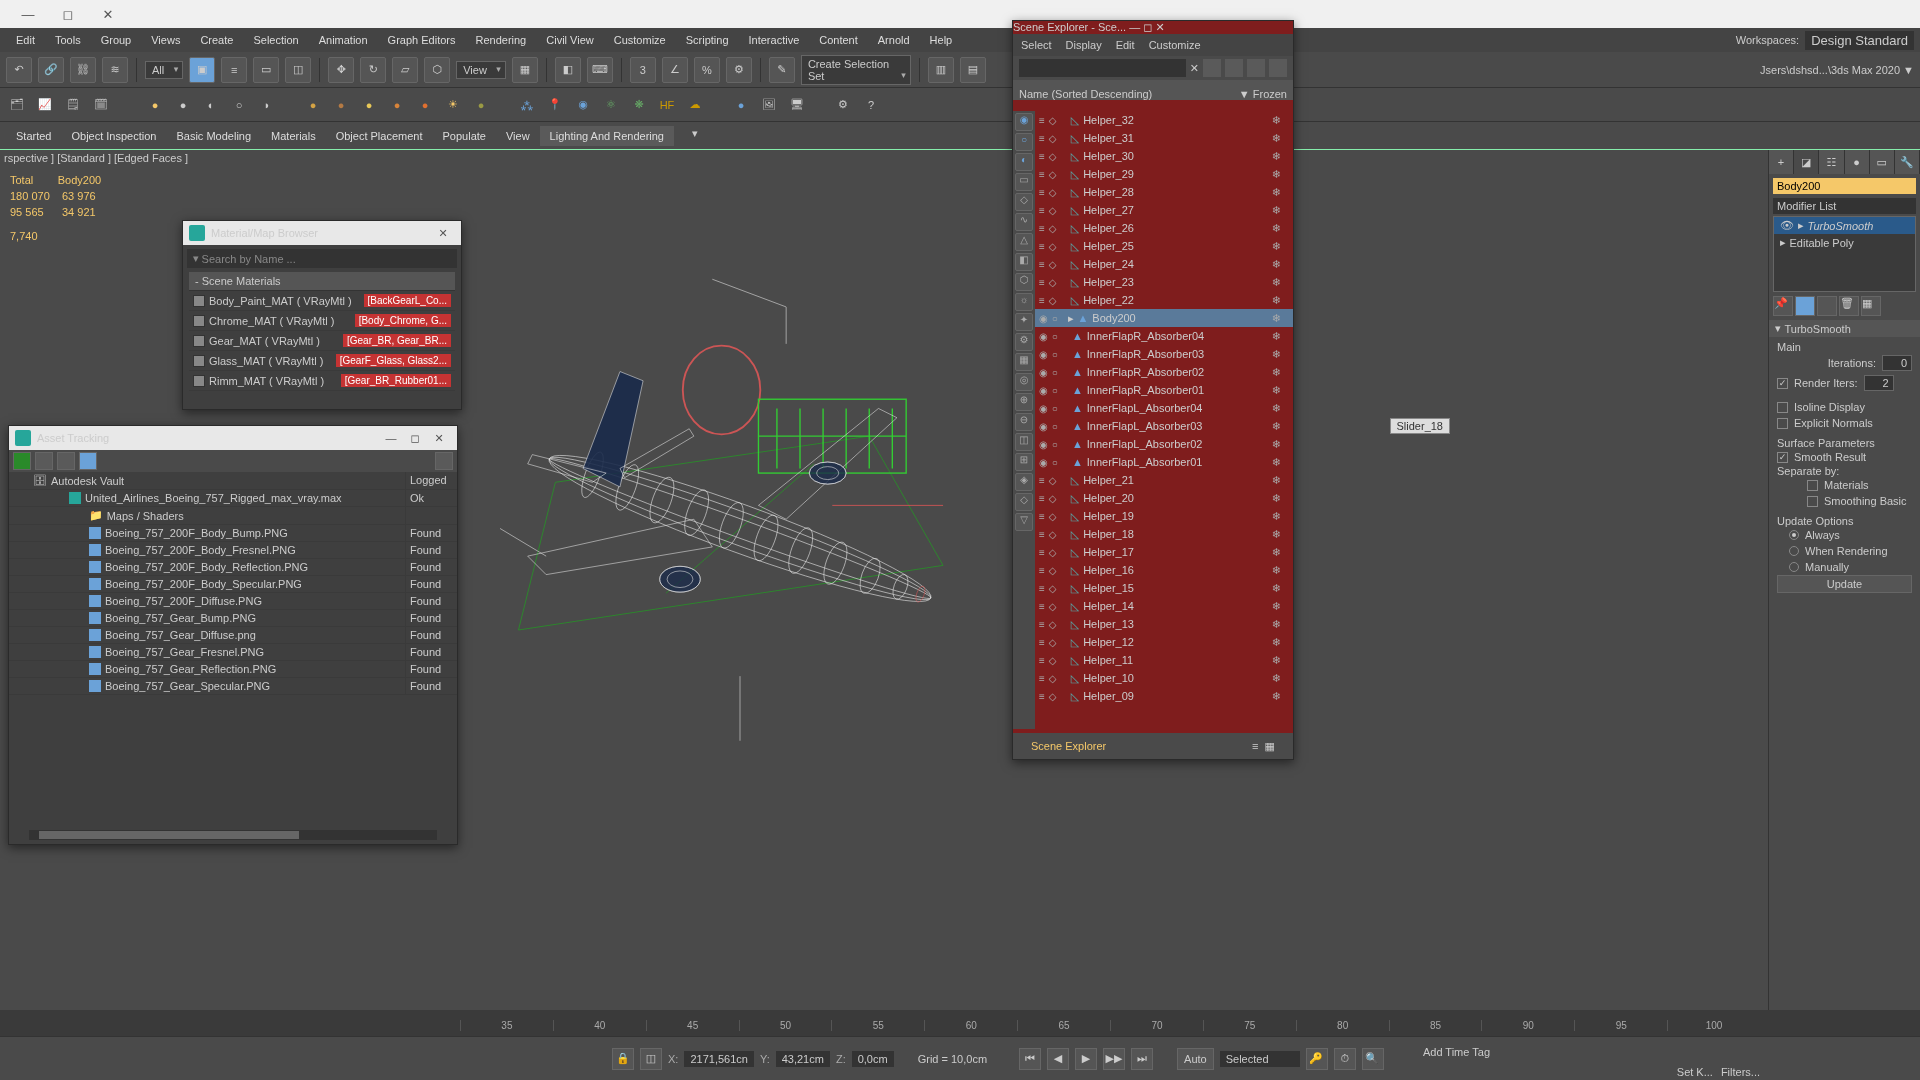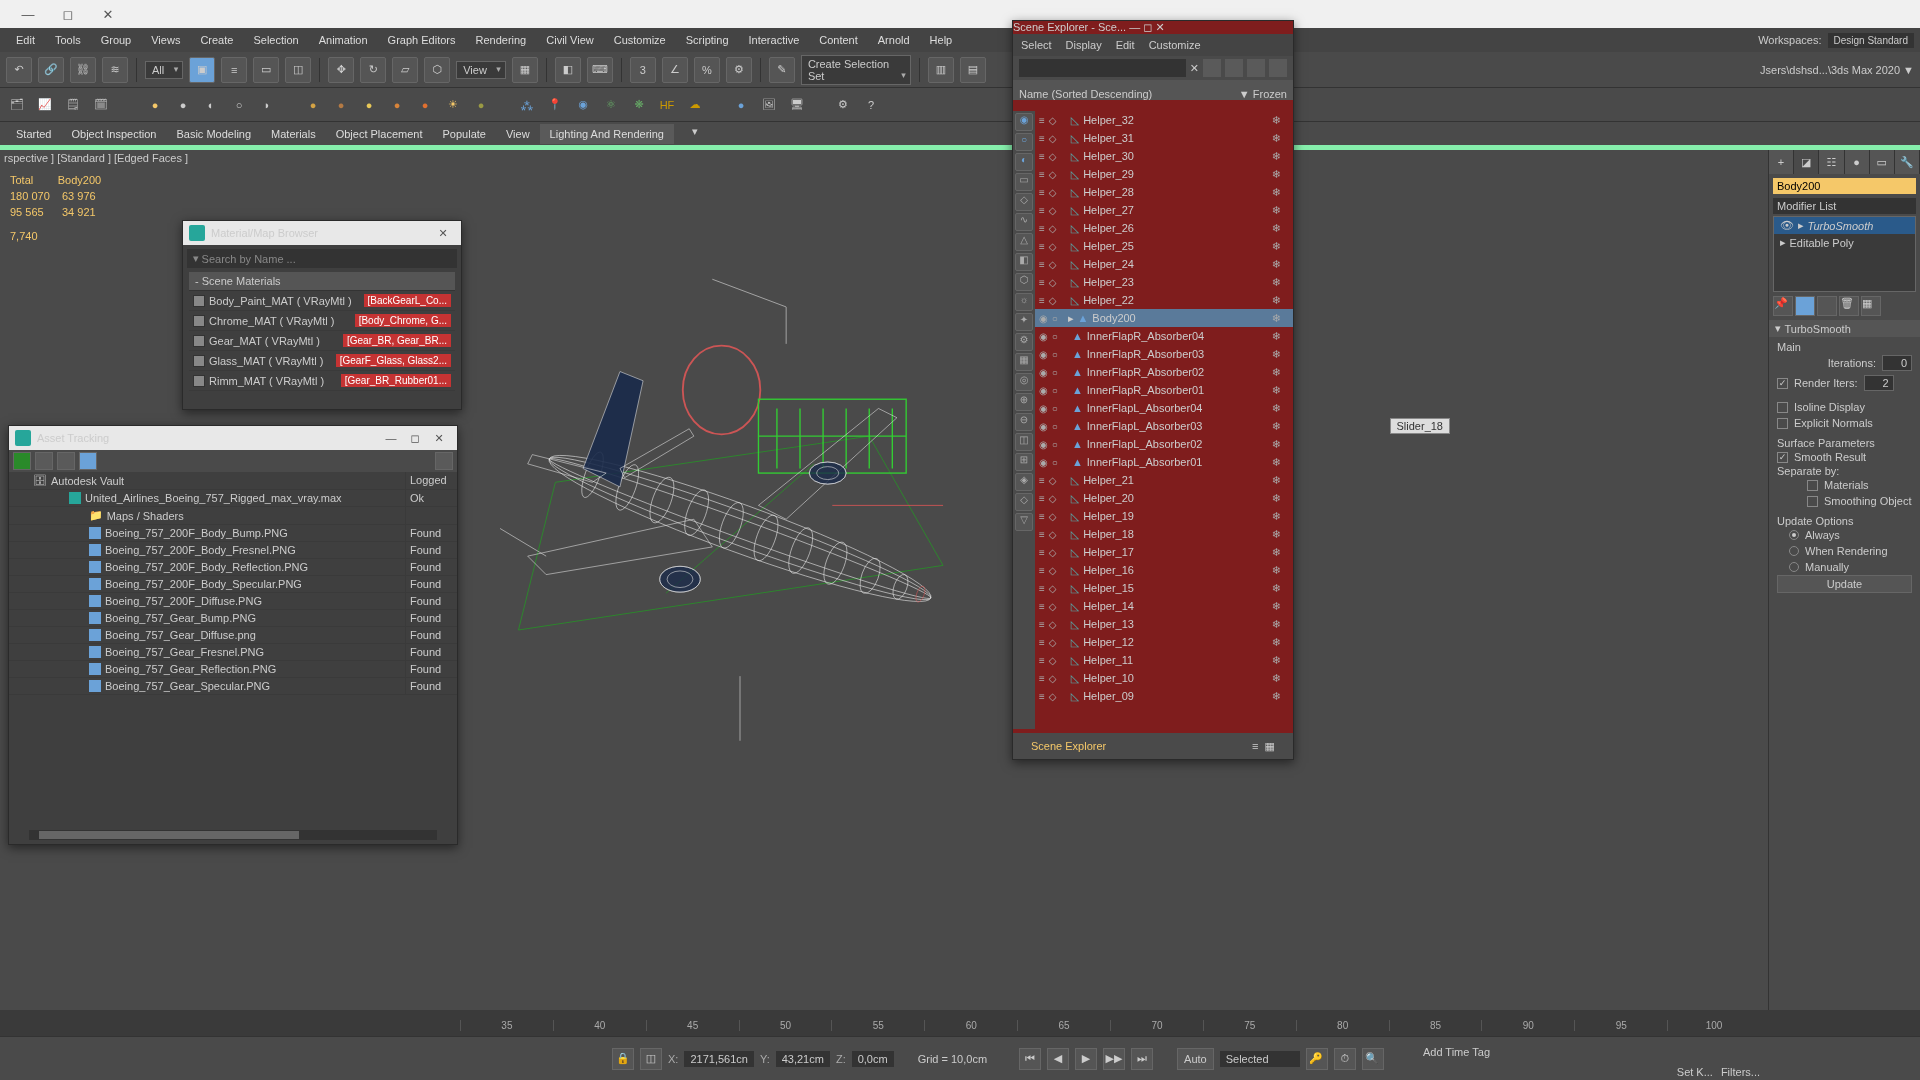--- a/index.html
+++ b/index.html
@@ -3,30 +3,30 @@
 <meta charset="utf-8">
 <style>
 * { margin: 0; padding: 0; box-sizing: border-box; font-family: "Segoe UI", Arial, sans-serif; font-size: 11px; color: #ccc; user-select: none; }
 body { background: #3a3a3a; width: 1920px; height: 1080px; overflow: hidden; position: relative; }
 .title-bar { height: 28px; background: #f0f0f0; display: flex; align-items: center; padding: 0 8px; color: #333; }
 .title-bar .title { flex: 1; color: #555; }
 .title-bar .win-btn { width: 40px; text-align: center; color: #555; font-size: 13px; }
 .menu-bar { height: 24px; background: #444; display: flex; align-items: center; padding: 0 6px; }
 .menu-bar .menu { padding: 3px 10px; color: #ddd; }
 .menu-bar .right { margin-left: auto; display: flex; align-items: center; }
-.menu-bar .wsb { background: #333; padding: 2px 6px; margin-left: 6px; font-size: 10px; }
+.menu-bar .wsb { background: #333; padding: 2px 6px; margin-left: 6px; font-size: 13px; }
 .tool-row { height: 36px; background: #4a4a4a; border-bottom: 1px solid #333; display: flex; align-items: center; padding: 0 6px; gap: 6px; }
 .tool-row .tbtn { width: 26px; height: 26px; background: #555; border: 1px solid #666; border-radius: 2px; display:flex;align-items:center;justify-content:center; }
 .tool-row .tbtn.active { background: #6ba2d8; }
 .tool-row .sep { width: 1px; height: 24px; background: #333; margin: 0 2px; }
 .tool-row .combo { background: #3a3a3a; border: 1px solid #666; padding: 2px 18px 2px 6px; position: relative; }
 .tool-row .combo::after { content: "▾"; position: absolute; right: 4px; font-size: 9px; color: #aaa; }
 .icon-row { height: 34px; background: #4a4a4a; border-bottom: 1px solid #333; display: flex; align-items: center; padding: 0 6px; gap: 6px; }
 .icon-row .ibtn { width: 22px; height: 22px; border-radius: 11px; display:flex;align-items:center;justify-content:center; }
-.ribbon { height: 28px; background: #4a4a4a; border-bottom: 5px solid #86efac; display: flex; align-items: center; padding: 0 6px; }
+.ribbon { height: 28px; background: #4a4a4a; border-bottom: 1px solid #86efac; display: flex; align-items: center; padding: 0 6px; }
 .ribbon .tab { padding: 4px 10px; color: #ddd; }
 .ribbon .tab.active { background: #5a5a5a; }
 .ribbon .spacer { width: 18px; }
 .viewport-area { position: absolute; left: 0; top: 150px; right: 0; bottom: 70px; background: #4a4a4a; }
 .vp-label { position: absolute; left: 4px; top: 0px; color: #ccc; background: #4a4a4a; padding: 2px 0; }
 .vp-stats { position: absolute; left: 10px; top: 22px; line-height: 16px; }
 .vp-stats .hdr { color: #f5c869; }
 .ground { position: absolute; left: 460px; top: 120px; width: 560px; height: 480px; }
 .panel { position: absolute; background: #3f3f3f; border: 1px solid #2a2a2a; box-shadow: 0 3px 10px rgba(0,0,0,0.5); margin-top: 40px; }
 .panel .p-title { height: 24px; background: #e8e8e8; display: flex; align-items: center; padding: 0 6px; color: #333; }
@@ -612,21 +612,21 @@
           <span class="chk">✓</span>
           <span>Smooth Result</span>
         </div>
       <div>Separate by:</div>
       <div class="line" style="padding-left:30px">
           <span class="chk"></span>
           <span>Materials</span>
         </div>
       <div class="line" style="padding-left:30px">
           <span class="chk"></span>
-          <span>Smoothing Object</span>
+          <span>Smoothing Basic</span>
         </div>
       <div style="height:6px"></div>
       <div>Update Options</div>
       <div class="line" style="padding-left:12px">
           <span class="rad on"></span>
           <span>Always</span>
         </div>
       <div class="line" style="padding-left:12px">
           <span class="rad"></span>
           <span>When Rendering</span>

